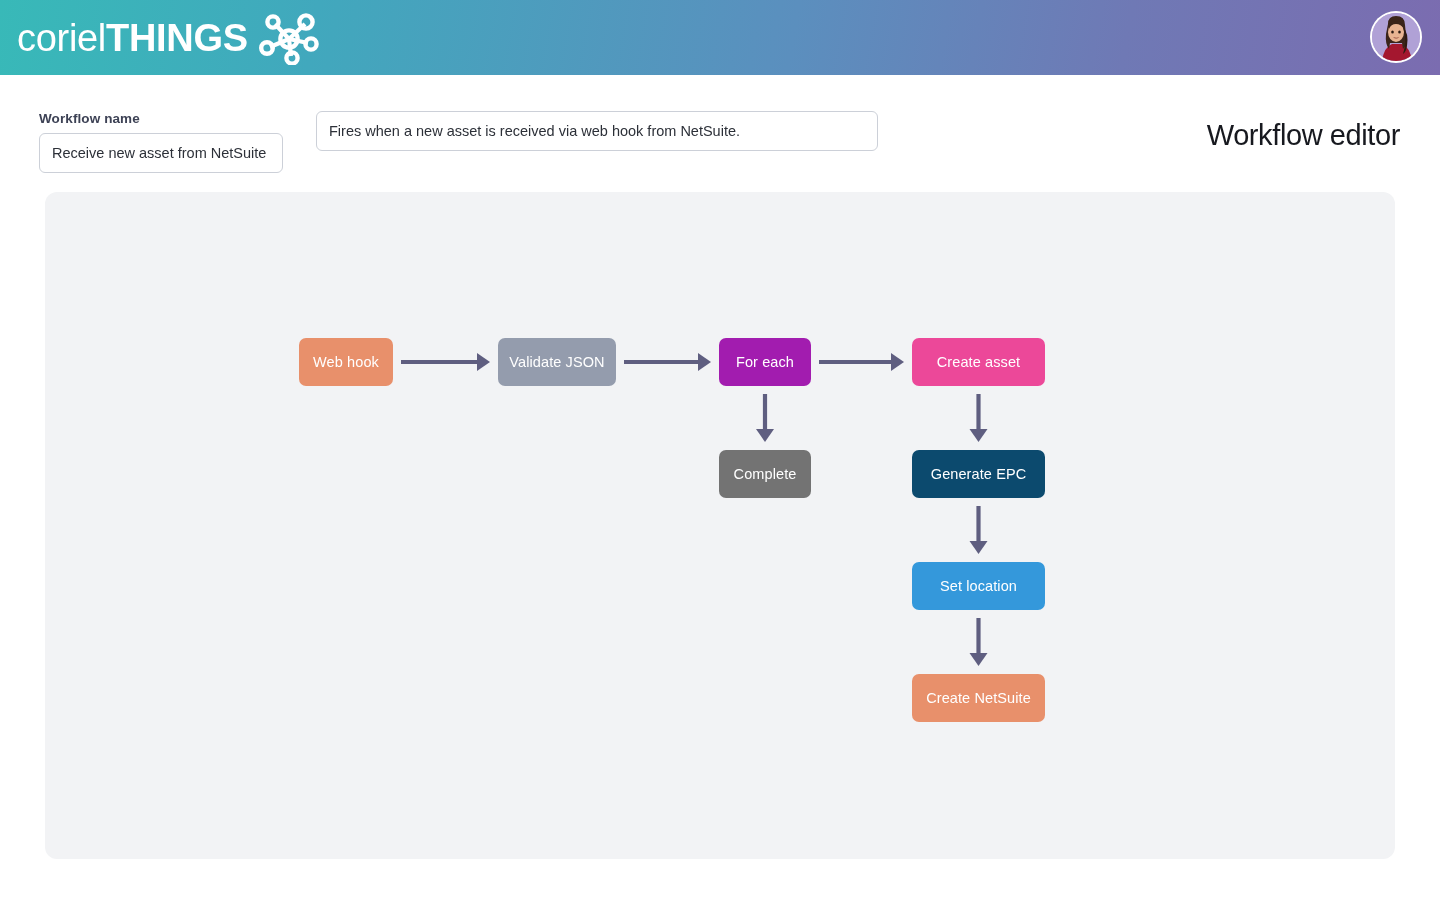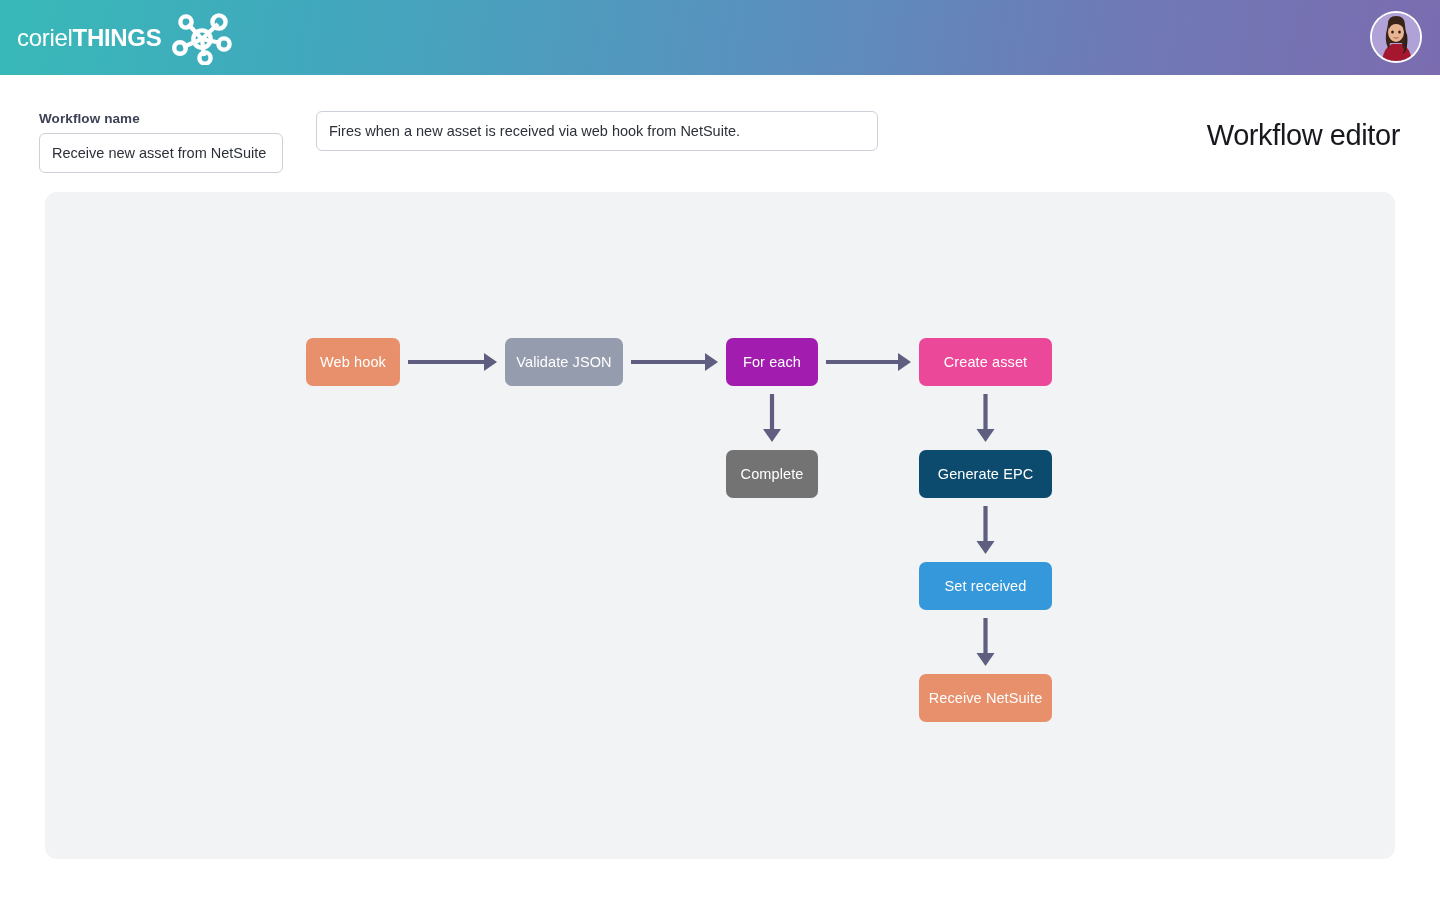--- a/index.html
+++ b/index.html
@@ -24,21 +24,21 @@
     align-items: center;
   }
   .brand {
     display: flex;
     align-items: center;
     margin-left: 17px;
     gap: 10px;
     user-select: none;
   }
   .brand-text {
-    font-size: 24px;
+    font-size: 38px;
     color: #ffffff;
     letter-spacing: -0.3px;
     line-height: 1;
     white-space: nowrap;
     text-align: center;
   }
   .brand-text .light { font-weight: 400; }
   .brand-text .bold  { font-weight: 700; }
   .brand-mark { display: block; margin-top: 2px; }
 
@@ -112,21 +112,21 @@
     left: 45px;
     top: 192px;
     width: 1350px;
     height: 667px;
     background: #f2f3f5;
     border-radius: 12px;
     overflow: hidden;
   }
   .graph {
     position: absolute;
-    left: 12px; top: 0;
+    left: 5px; top: 0;
     width: 1350px;
     height: 667px;
   }
   .node {
     position: absolute;
     border-radius: 7px;
     color: #ffffff;
     font-size: 14.5px;
     display: flex;
     align-items: center;
@@ -241,19 +241,19 @@
       <div class="node" style="left: 862px; top: 146px; width: 133px; height: 48px; background: #ec4899;">
         <span>Create asset</span>
       </div>
       <div class="node" style="left: 669px; top: 258px; width: 92px; height: 48px; background: #737373;">
         <span>Complete</span>
       </div>
       <div class="node" style="left: 862px; top: 258px; width: 133px; height: 48px; background: #0c4a6e;">
         <span>Generate EPC</span>
       </div>
       <div class="node" style="left: 862px; top: 370px; width: 133px; height: 48px; background: rgb(52, 152, 219);">
-        <span>Set received</span>
+        <span>Set location</span>
       </div>
       <div class="node" style="left: 862px; top: 482px; width: 133px; height: 48px; background: rgb(232, 144, 107);">
-        <span>Receive NetSuite</span>
+        <span>Create NetSuite</span>
       </div>
     </div>
 </div>
 
 </body></html>

